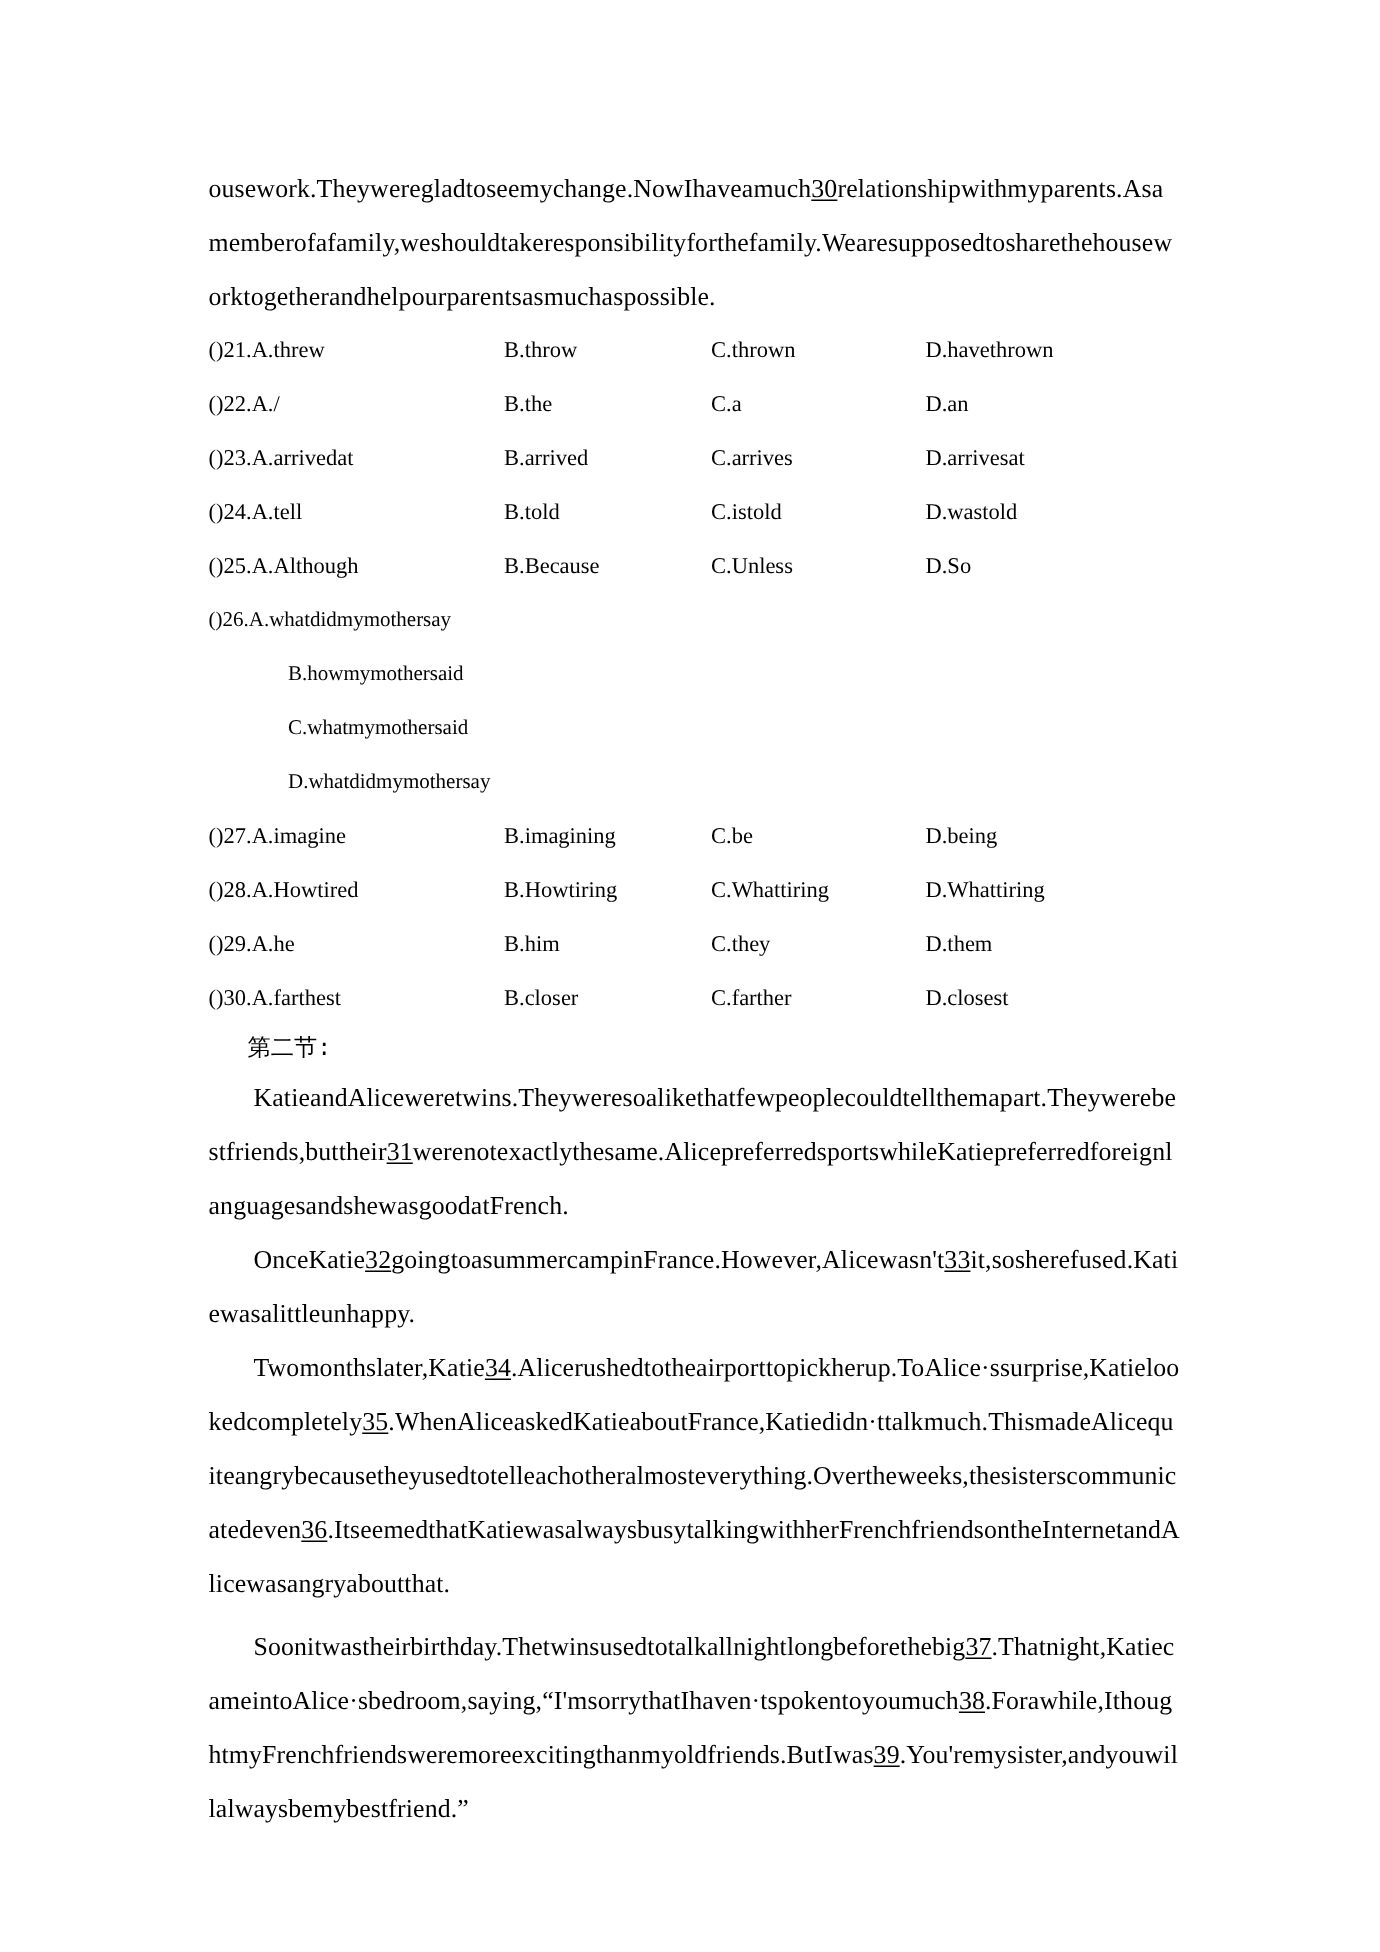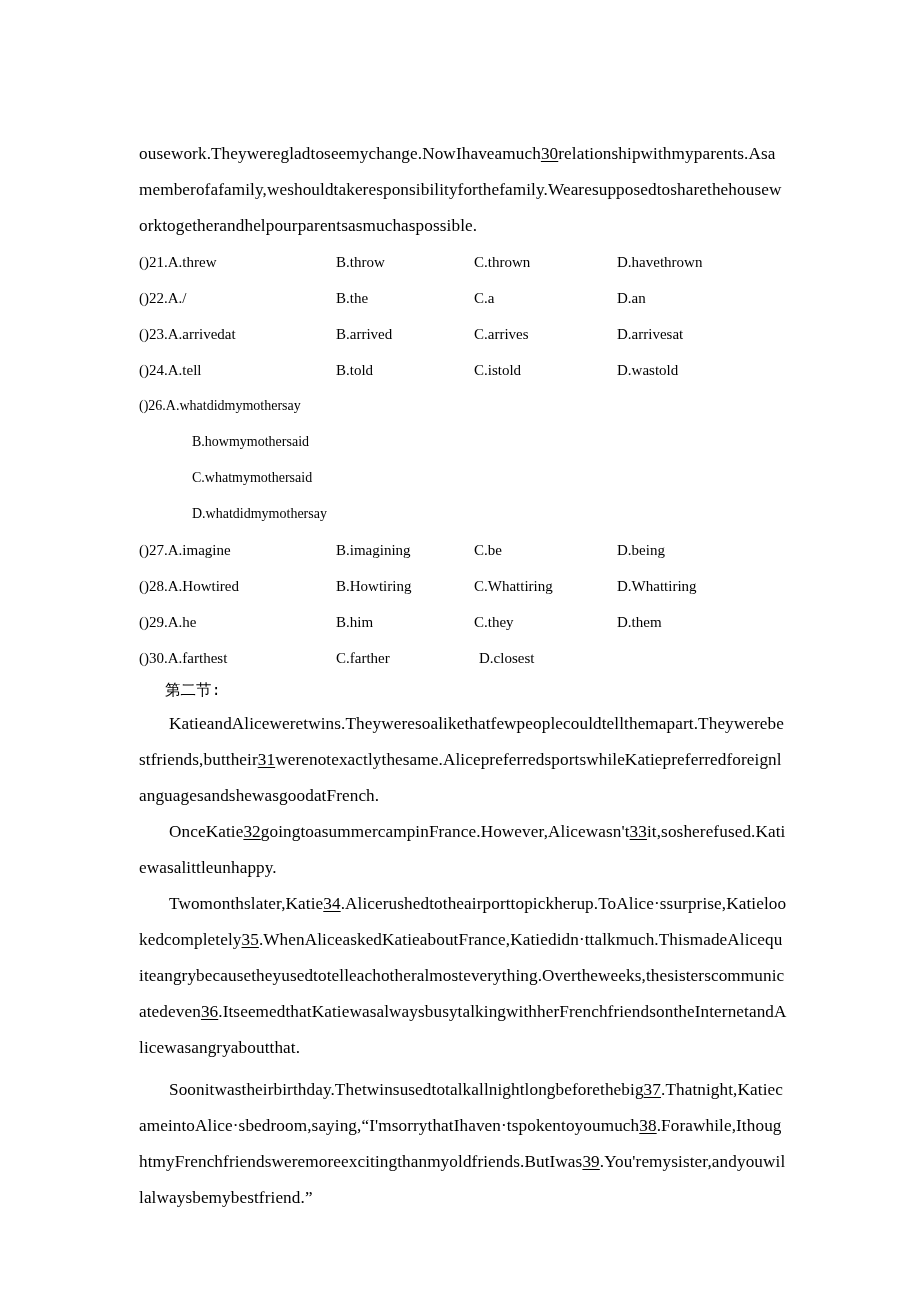--- a/index.html
+++ b/index.html
@@ -16,21 +16,20 @@
     overflow: hidden;
   }
 
   .page {
     position: absolute;
     left: 0;
     top: 0;
     width: 920px;
     height: 950px;
     padding: 0;
-    margin-top: 28px;
   }
 
   .content {
     position: absolute;
     left: 139px;
     top: 108px;
     width: 648px;
   }
 
   
@@ -118,20 +117,26 @@
         <span class="mc-col-d">D.arrivesat</span>
       </div>
 
       <div class="mc-row">
         <span class="mc-col-a"><span>()24.</span><span>A.tell</span></span>
         <span class="mc-col-b">B.told</span>
         <span class="mc-col-c">C.istold</span>
         <span class="mc-col-d">D.wastold</span>
       </div>
 
+      <div class="mc-row">
+        <span class="mc-col-a"><span>()25.</span><span>A.Although</span></span>
+        <span class="mc-col-b">B.Because</span>
+        <span class="mc-col-c">C.Unless</span>
+        <span class="mc-col-d">D.So</span>
+      </div>
 
     </div>
 
     <div class="mc-list">
       <div class="mc-stack-row">()26.A.whatdidmymothersay</div>
       <div class="mc-stack-row sub">B.howmymothersaid</div>
       <div class="mc-stack-row sub">C.whatmymothersaid</div>
       <div class="mc-stack-row sub">D.whatdidmymothersay</div>
     </div>
 
@@ -153,20 +158,21 @@
 
       <div class="mc-row">
         <span class="mc-col-a"><span>()29.</span><span>A.he</span></span>
         <span class="mc-col-b">B.him</span>
         <span class="mc-col-c">C.they</span>
         <span class="mc-col-d">D.them</span>
       </div>
 
       <div class="mc-row">
         <span class="mc-col-a"><span>()30.</span><span>A.farthest</span></span>
+        <span class="mc-col-b">B.closer</span>
         <span class="mc-col-c">C.farther</span>
         <span class="mc-col-d">D.closest</span>
       </div>
 
     </div>
 
     <div class="section-head">第二节:</div>
 
     <p class="para indent-lg"><span>KatieandAliceweretwins.Theyweresoalikethatfewpeoplecouldtellthemapart.Theywerebestfriends,buttheir</span><span class="blank">31</span><span>werenotexactlythesame.AlicepreferredsportswhileKatiepreferredforeignlanguagesandshewasgoodatFrench.</span></p>
 

